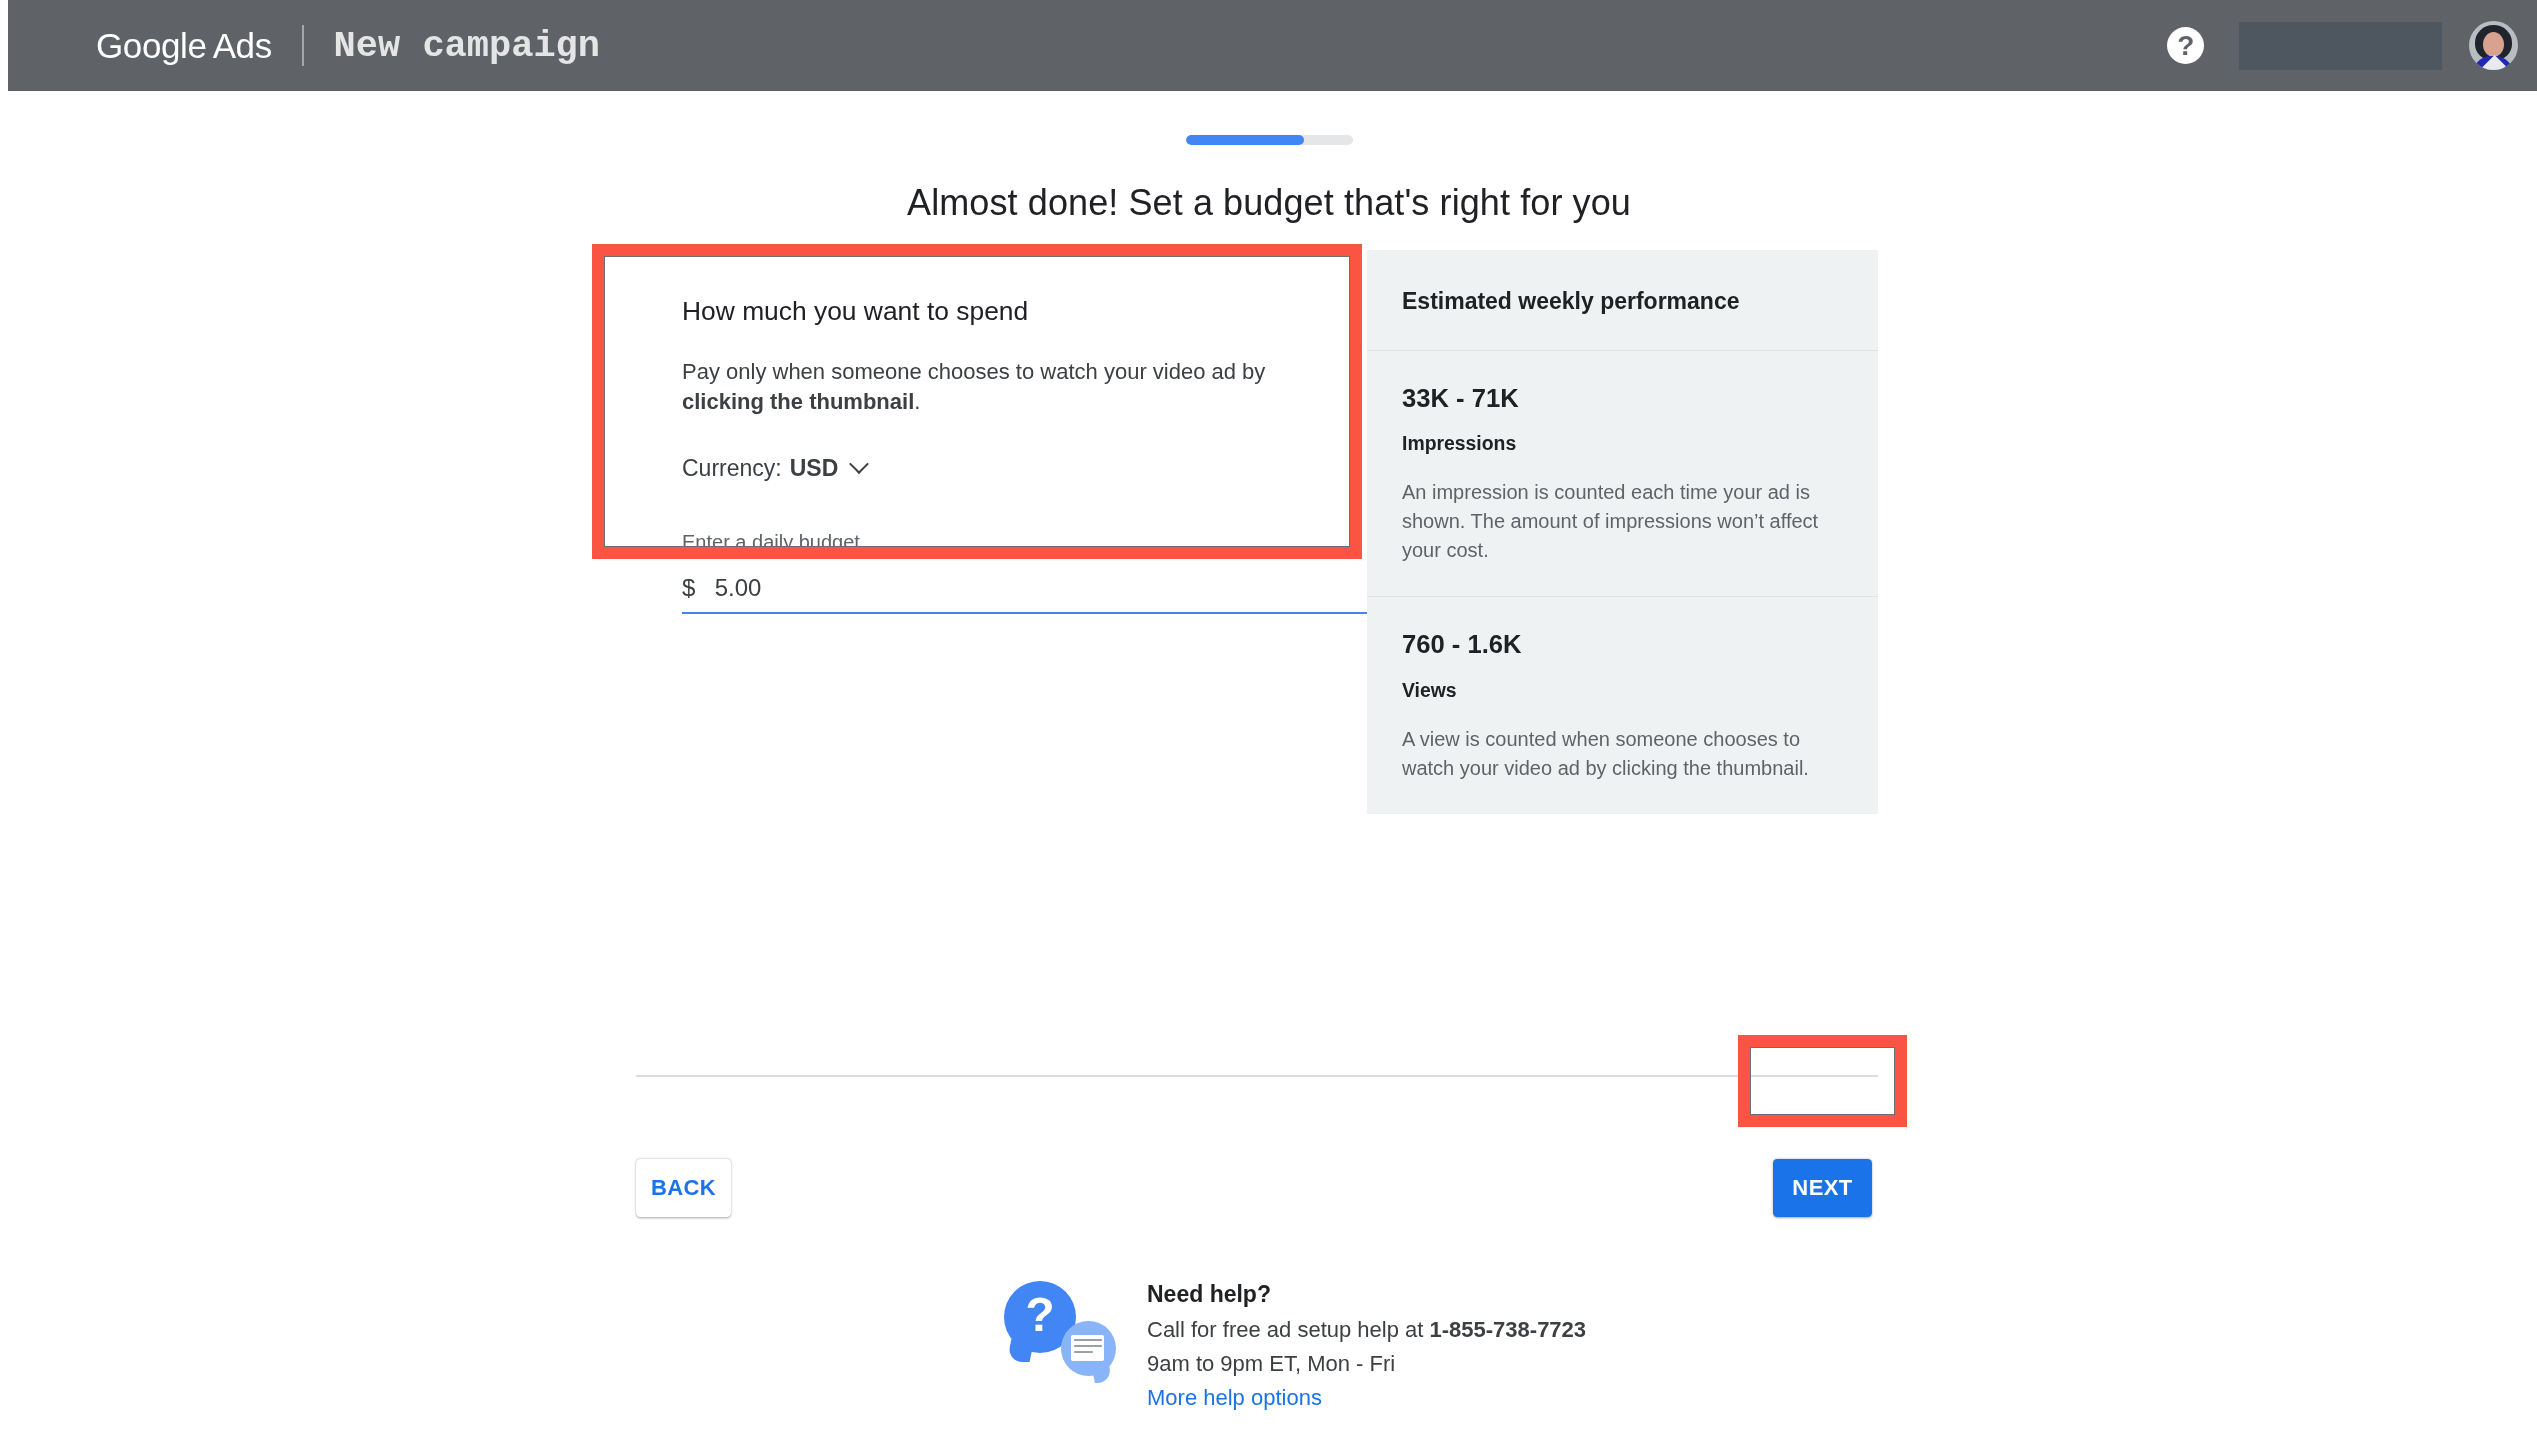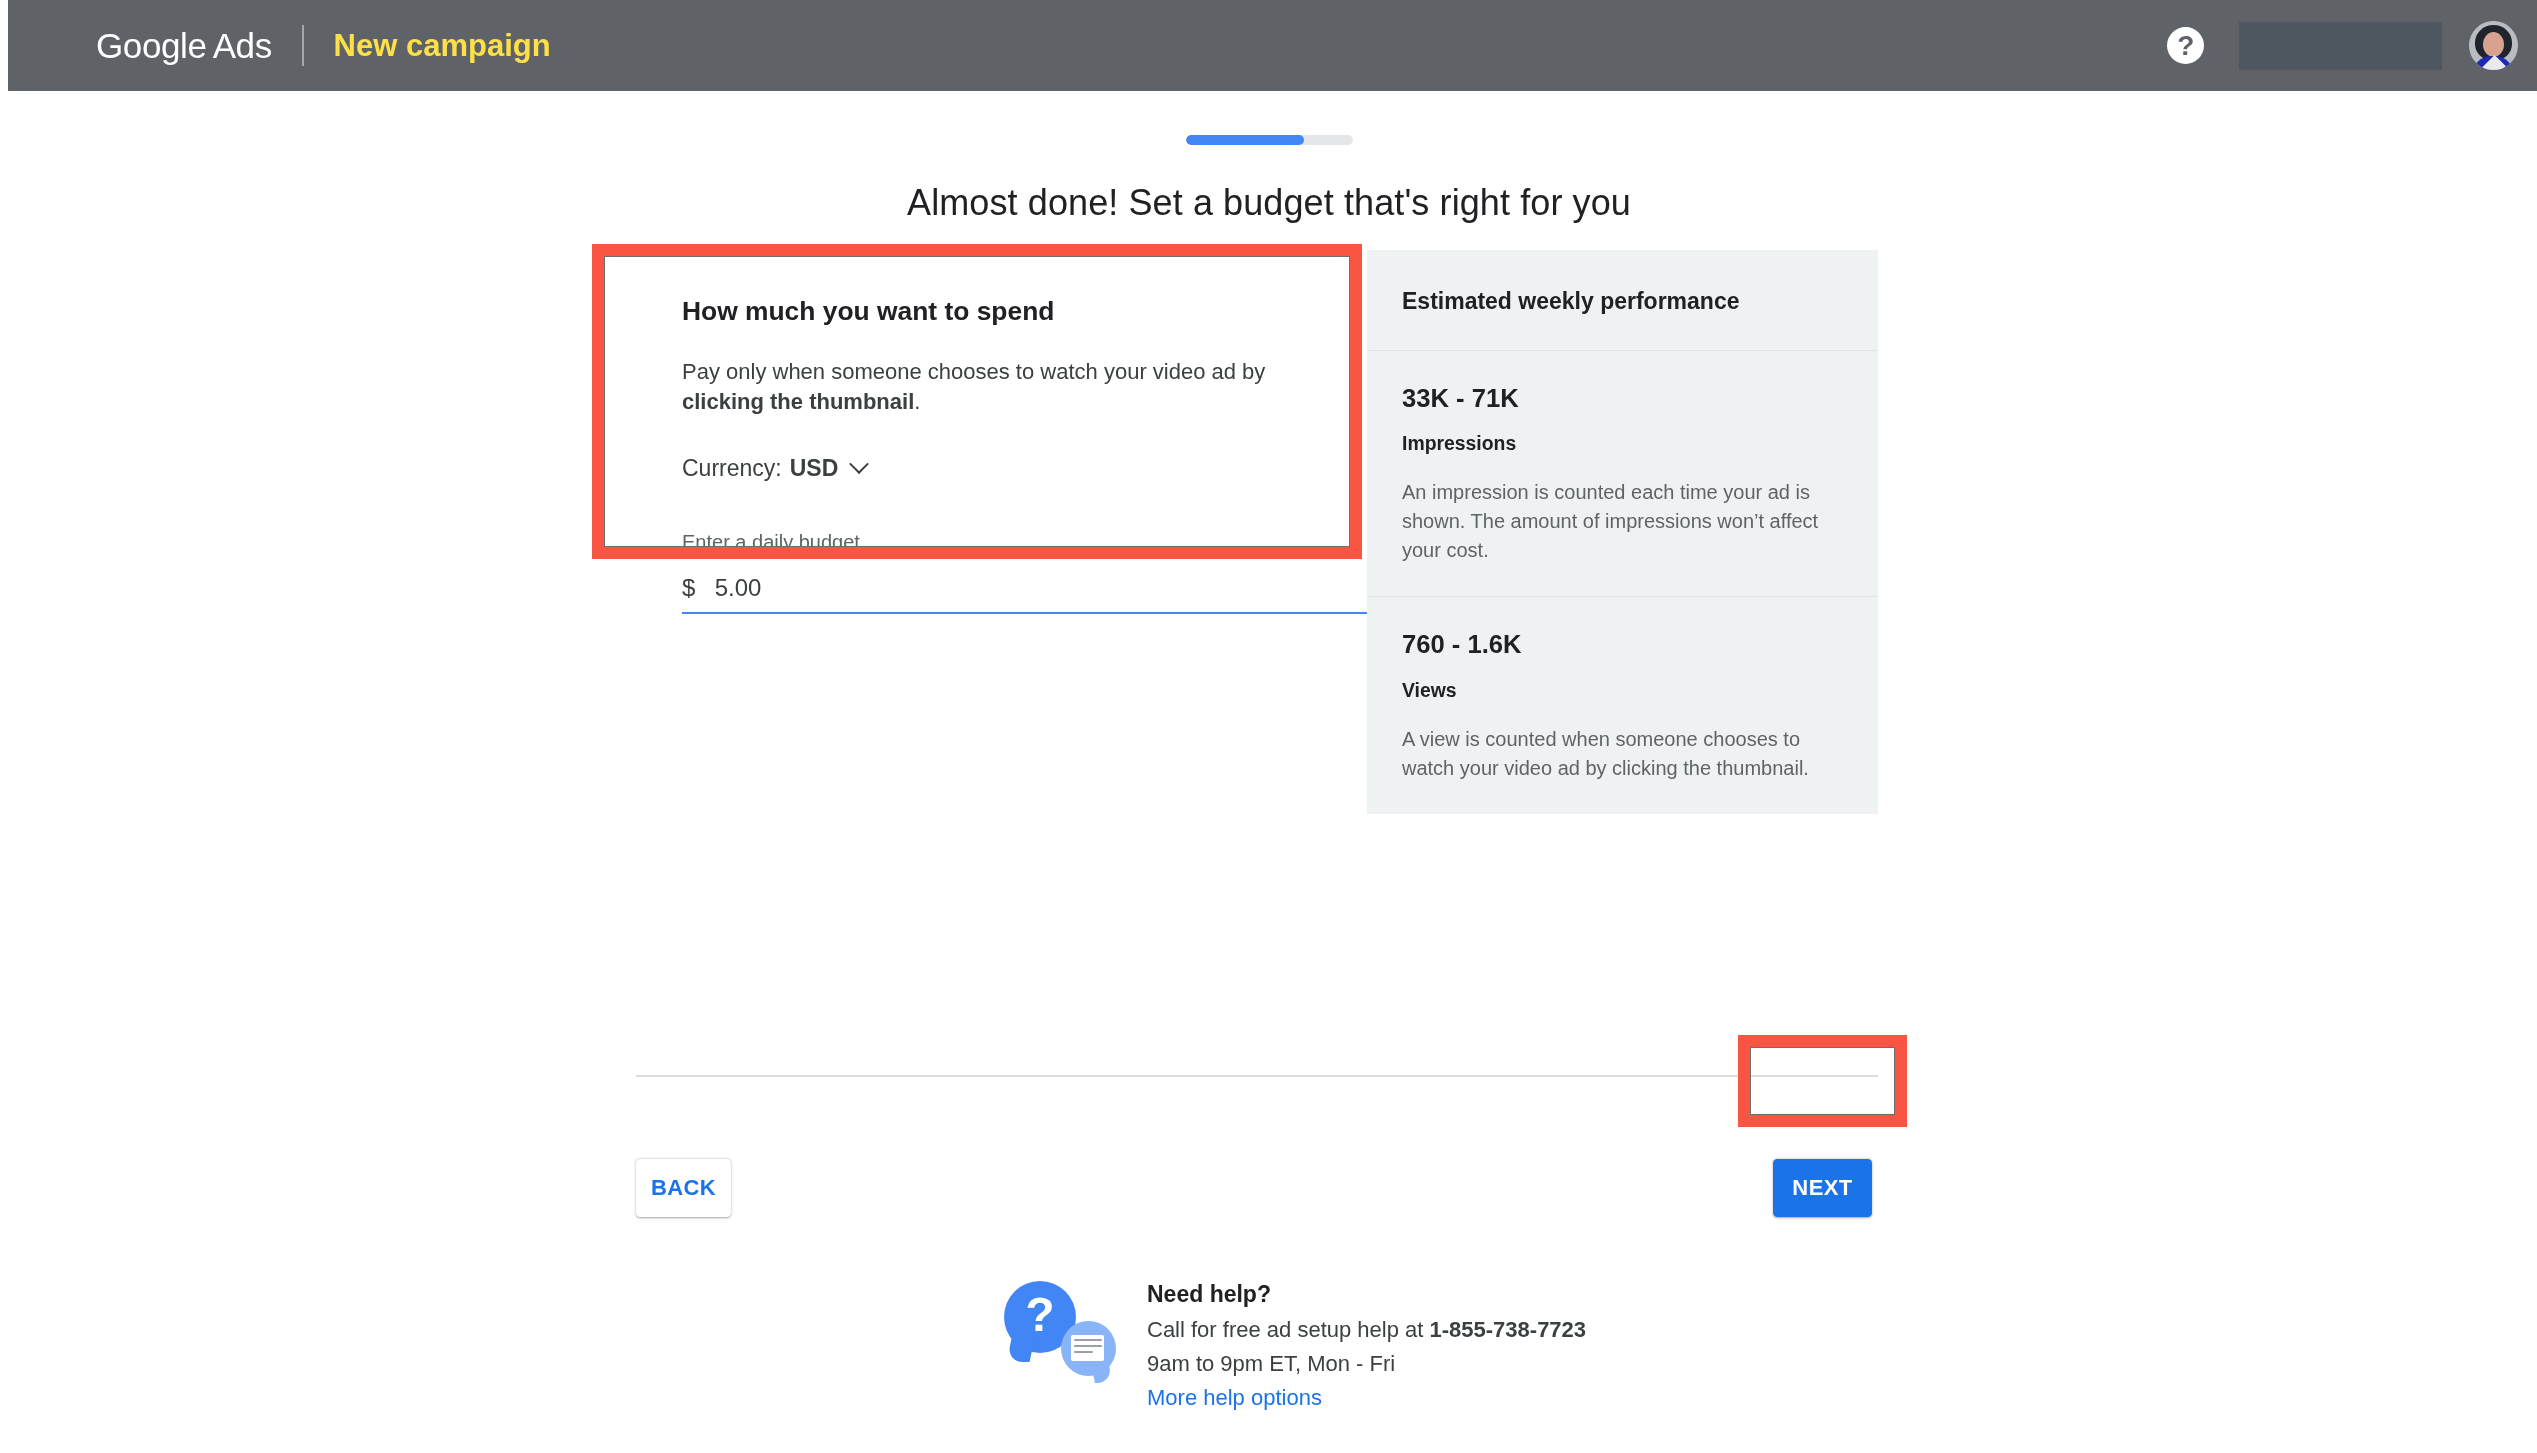--- a/index.html
+++ b/index.html
@@ -42,24 +42,25 @@
   }
   .brand .g-google { font-weight: 400; }
   .brand .g-ads { font-weight: 300; margin-left: 6.2px; }
   .brand-divider {
     width: 1.8px;
     height: 41px;
     background: #a4a7ab;
     margin: 0 30px;
   }
   .page-sub {
-    font-size: 31px;
-    color: #fde047;
+    font-size: 37px;
+    color: #e5e5e5;
     font-weight: 700;
     white-space: nowrap;
+    font-family: Liberation Mono, monospace;
   }
   .topbar-right {
     margin-left: auto;
     display: flex;
     align-items: center;
     margin-right: 19.4px;
   }
   .help-circle {
     width: 37px; height: 37px;
     border-radius: 50%;
@@ -157,21 +158,21 @@
   
   .spend-panel {
     width: 731px;
     background: #ffffff;
     padding: 46px 44px 35px 46px;
     min-height: 266px;
     position: relative;
   }
   .spend-title {
     font-size: 26.4px;
-    font-weight: 700;
+    font-weight: 400;
     color: #202124;
     margin: 0 0 30px 0;
   }
   .spend-desc {
     font-size: 22px;
     color: #3c4043;
     margin: 0 0 39px 0;
     line-height: 1.35;
   }
   .spend-desc b { font-weight: 700; }

